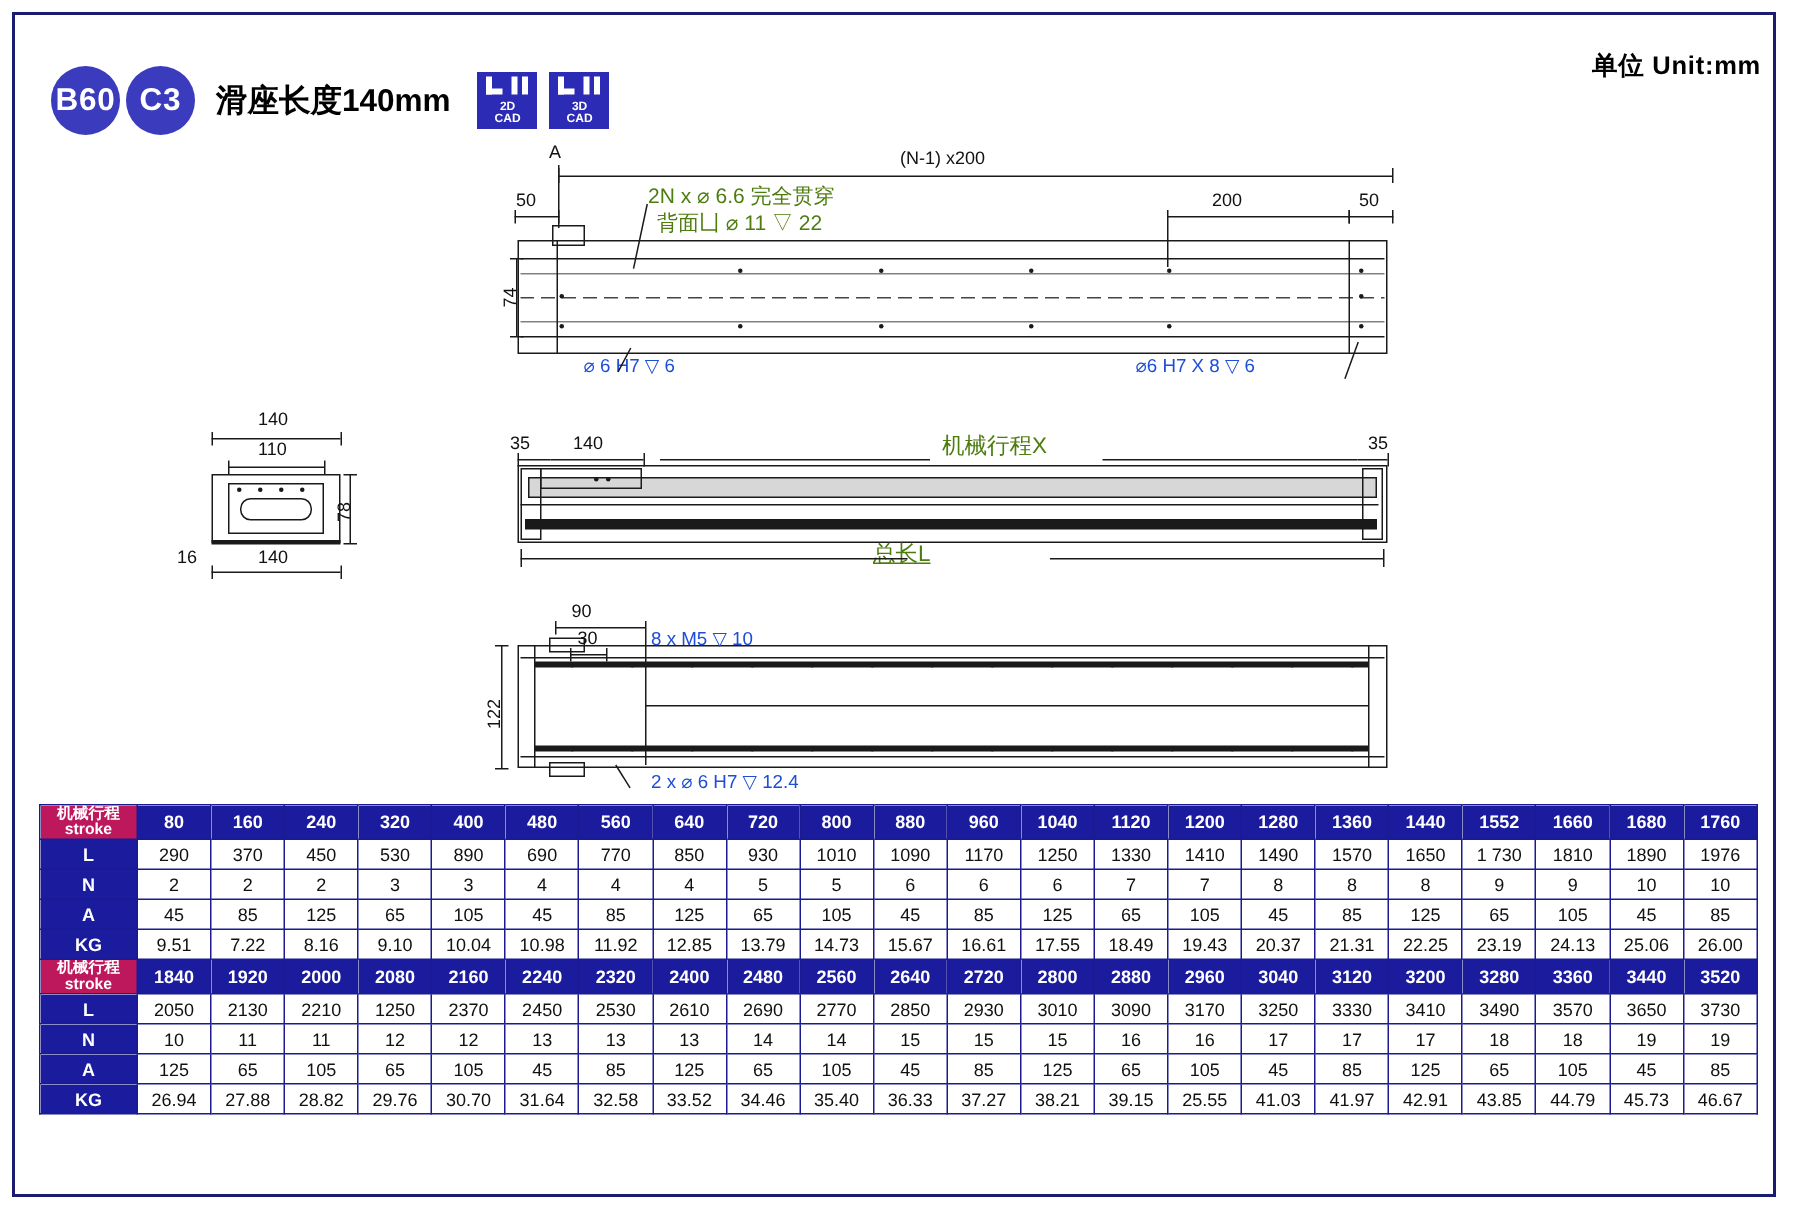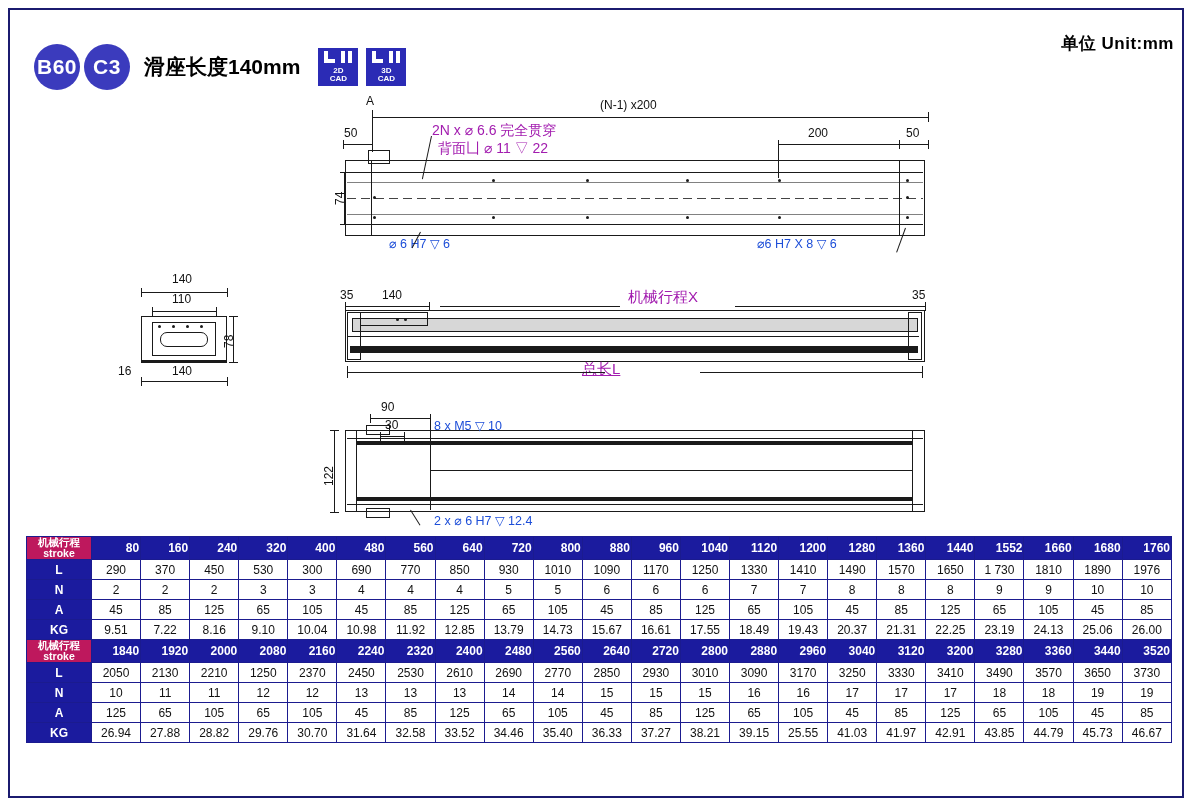--- a/index.html
+++ b/index.html
@@ -88,21 +88,21 @@
     display: block;
   }
   
   .line { position: absolute; background: #1a1a1a; }
   .hline { height: 1px; }
   .vline { width: 1px; }
   .rect { position: absolute; border: 1px solid #1a1a1a; box-sizing: border-box; }
   .dim { position: absolute; font-size: 12px; color: #111; white-space: nowrap; }
   .dimv { position: absolute; font-size: 12px; color: #111; white-space: nowrap; transform: rotate(-90deg); transform-origin: left top; }
   .note { position: absolute; font-size: 12.5px; color: #1d4ed8; white-space: nowrap; }
-  .note-cn { position: absolute; font-size: 14px; color: #a21caf; white-space: nowrap; }
+  .note-cn { position: absolute; font-size: 14px; color: #4d7c0f; white-space: nowrap; }
 
   
   .table-wrap {
     position: absolute;
     left: 26px; top: 536px;
     width: 1146px;
   }
   table.spec {
     border-collapse: collapse;
     width: 1146px;
@@ -116,21 +116,20 @@
     padding: 0 1px;
     color: #111;
     background: #fff;
     overflow: hidden;
   }
   table.spec td.hdr {
     background: #1b1b9e;
     color: #ffffff;
     font-weight: 700;
     font-size: 12px;
-    text-align: right;
   }
   table.spec td.rowlab {
     background: #1b1b9e;
     color: #ffffff;
     font-weight: 700;
     width: 62px;
   }
   table.spec td.stroke-lab {
     background: #be185d;
     color: #ffffff;
@@ -418,21 +417,21 @@
             <td class="hdr">1660</td>
             <td class="hdr">1680</td>
             <td class="hdr">1760</td>
           </tr>
           <tr>
             <td class="rowlab">L</td>
             <td>290</td>
             <td>370</td>
             <td>450</td>
             <td>530</td>
-            <td>300</td>
+            <td>890</td>
             <td>690</td>
             <td>770</td>
             <td>850</td>
             <td>930</td>
             <td>1010</td>
             <td>1090</td>
             <td>1170</td>
             <td>1250</td>
             <td>1330</td>
             <td>1410</td>

